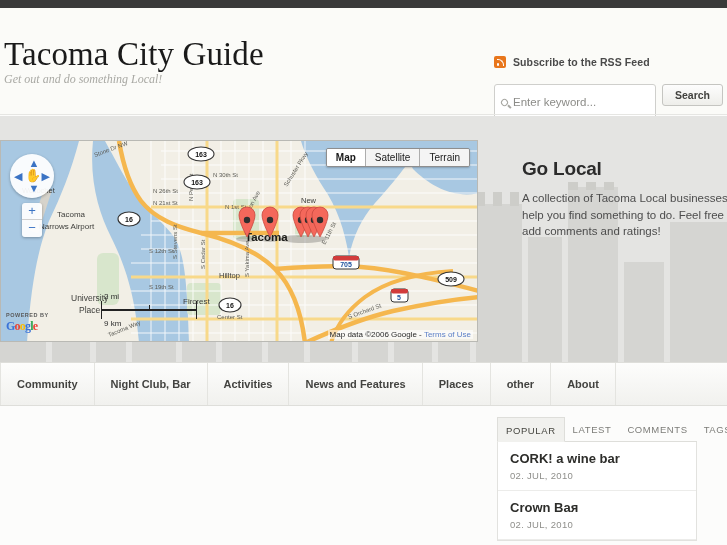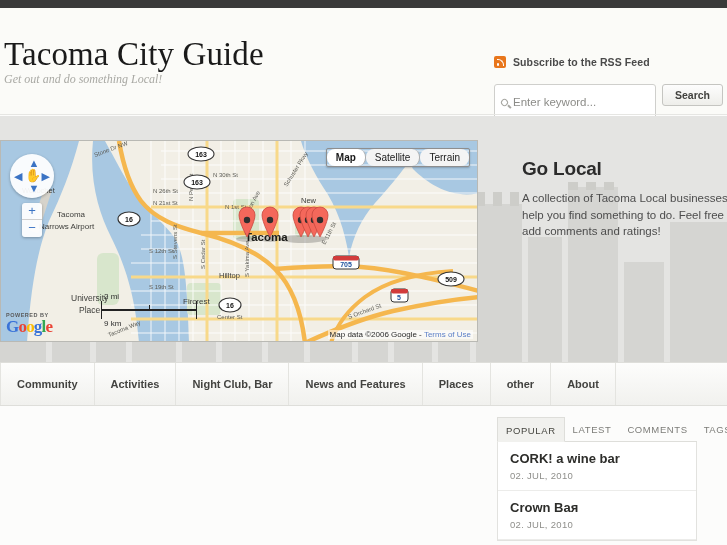--- a/index.html
+++ b/index.html
@@ -87,21 +87,20 @@
 
   .map-type {
     position:absolute; right:7px; top:7px; display:flex;
     border:1px solid #8e8e8e; border-radius:2px; overflow:hidden;
     box-shadow:0 1px 2px rgba(0,0,0,.22);
     font-size:10px; color:#1a1a1a;
   }
   .mt-btn {
     padding:3px 9px; background:#f4f4f4; border-right:1px solid #adadad; cursor:pointer;
     font-family:"Liberation Sans", sans-serif;
-    border-radius:8px;
   }
   .mt-btn:last-child{ border-right:none; }
   .mt-btn.active{ background:#fff; font-weight:bold; }
 
   .pan-ctrl {
     position:absolute; left:9px; top:13px; width:44px; height:44px; border-radius:50%;
     background:rgba(255,255,255,.93); box-shadow:0 1px 3px rgba(0,0,0,.3);
   }
   .pan-arrow { position:absolute; color:#3b73c4; font-size:11px; line-height:1; cursor:pointer; }
   .pan-up{ left:18.5px; top:4px; }
@@ -115,21 +114,21 @@
     background:rgba(255,255,255,.93); border-radius:3px; box-shadow:0 1px 3px rgba(0,0,0,.3);
   }
   .zoom-btn {
     height:17px; line-height:16px; text-align:center; font-size:13px; color:#3b73c4; cursor:pointer;
     font-family:"Liberation Sans", sans-serif;
   }
   .zoom-btn.top{ border-bottom:1px solid #cfcfcf; }
 
   .gmlogo { position:absolute; left:5px; bottom:6px; }
   .gm-powered{ font-size:5.5px; color:#5a5a5a; letter-spacing:.5px; font-weight:bold; }
-  .gm-word{ font-family:"Liberation Serif", serif; font-size:17px; line-height:17px; font-weight:bold; letter-spacing:-.8px;}
+  .gm-word{ font-family:"Liberation Serif", serif; font-size:12px; line-height:17px; font-weight:bold; letter-spacing:-.8px;}
   .gm-word span:nth-child(1){color:#3a73d8}
   .gm-word span:nth-child(2){color:#ea4335}
   .gm-word span:nth-child(3){color:#fbbc05}
   .gm-word span:nth-child(4){color:#3a73d8}
   .gm-word span:nth-child(5){color:#34a853}
   .gm-word span:nth-child(6){color:#ea4335}
 
   .scalebar{ position:absolute; left:56px; bottom:13px; width:96px;margin-left:44px; }
   .sb-label{ font-size:8px; color:#2e2e2e; padding-left:3px; }
   .sb-line{ height:9px; border-left:1.5px solid #222; border-right:1.5px solid #222; border-bottom:1.5px solid #222; position:relative;}
@@ -432,22 +431,22 @@
       <div class="sb-line"></div>
       <div class="sb-line2"></div>
       <div class="sb-label">9 km</div>
     </div>
 
     <div class="map-attrib"><span>Map data ©2006 Google - </span><a href="#">Terms of Use</a></div>
   </div>
 
   <div class="navbar">
     <div class="nav-item">Community</div>
+    <div class="nav-item">Night Club, Bar</div>
     <div class="nav-item">Activities</div>
-    <div class="nav-item">Night Club, Bar</div>
     <div class="nav-item">News and Features</div>
     <div class="nav-item">Places</div>
     <div class="nav-item">other</div>
     <div class="nav-item">About</div>
   </div>
 
 
   <div class="sidebar">
     <div class="tabs">
       <div class="tab active">POPULAR</div>

